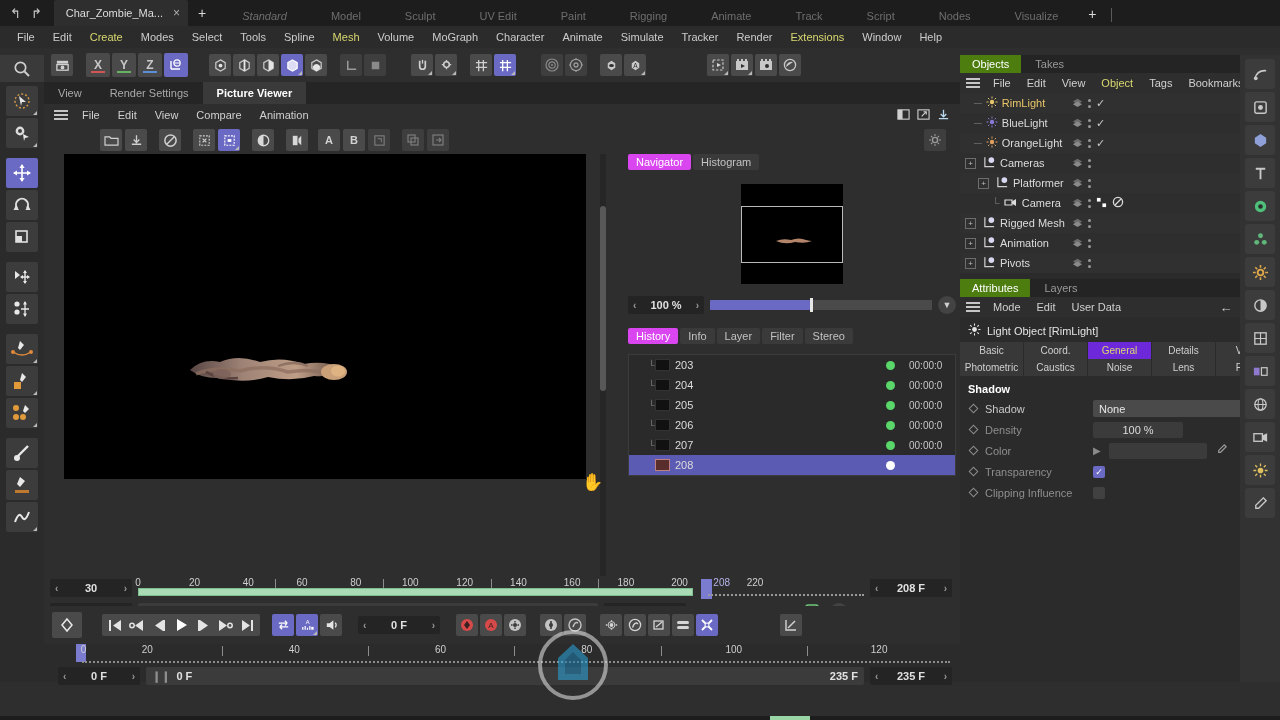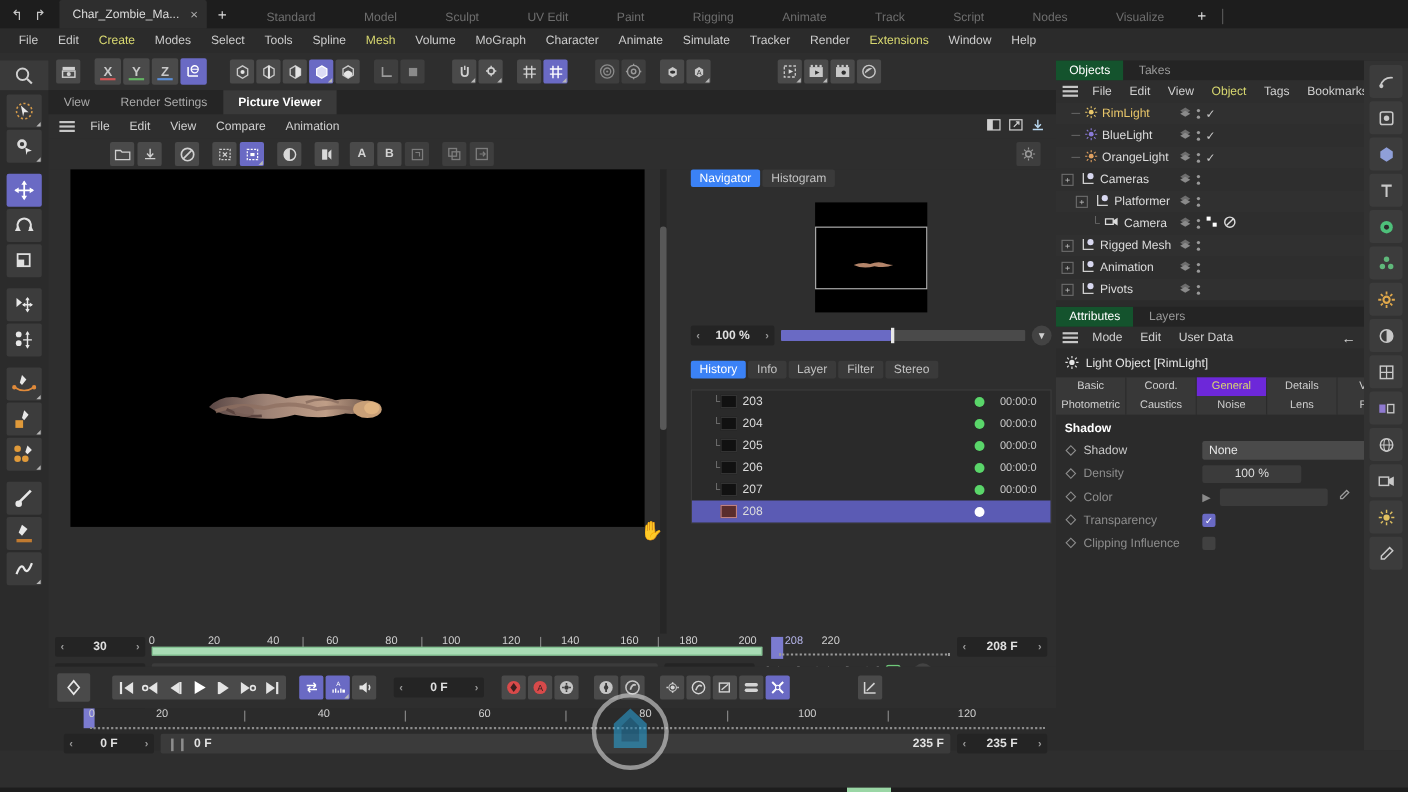--- a/index.html
+++ b/index.html
@@ -40,21 +40,21 @@
   #titlebar .undo-group { display:flex; gap:10px; padding:0 12px 5px 10px; color:#c9c9c9; font-size:13px; }
   .tab-doc {
     height:26px; background:#2e2e2e; display:flex; align-items:center;
     padding:0 8px 0 12px; gap:10px; color:#dcdcdc; font-size:11px;
     border-top-left-radius:2px; border-top-right-radius:2px;
   }
   .tab-doc .x { color:#b0b0b0; font-size:12px; cursor:pointer; }
   #titlebar .plus { padding:0 10px 5px 10px; color:#d9d9d9; font-size:14px; }
   #layouts { display:flex; gap:0; align-items:flex-end; flex:1; padding-bottom:4px; }
   #layouts .lay { color:#6e6e6e; font-size:11px; padding:0 22px; }
-  #layouts .lay:first-child { padding-left:26px; }
+  #layouts .lay:first-child { padding-left:26px;font-style:italic; }
   #layouts .plus2 { color:#dcdcdc; font-size:14px; padding:0 8px; }
   #layouts .vbar { width:1px; height:14px; background:#5a5a5a; margin:0 6px; }
 
   
   #menubar { height:22px; background:#2b2b2b; display:flex; align-items:center; padding-left:8px; }
   #menubar .mi { padding:0 9px; font-size:11px; color:#cccccc; line-height:22px; }
   #menubar .mi.hl { color:#d8d870; }
 
   
   #toolbar { height:34px; background:#2e2e2e; display:flex; align-items:center; padding-left:4px; gap:3px; position:relative; }
@@ -80,21 +80,21 @@
   #pvbody { position:absolute; left:0; right:0; top:72px; bottom:106px; }
   #canvas { position:absolute; left:20px; top:0; width:522px; height:325px; background:#000; }
   #zombie { position:absolute; left:118px; top:190px; width:190px; height:55px; }
   .scrollv { position:absolute; right:0; top:0; bottom:0; width:6px; background:#262626; }
   .scrollv .th { position:absolute; left:0; width:6px; background:#585858; border-radius:3px; }
 
   
   #navpanel { position:absolute; left:584px; top:0; right:4px; top:0; }
   .ptabs { display:flex; gap:2px; }
   .ptabs .pt { padding:2px 8px; font-size:11px; color:#c2c2c2; background:#3a3a3a; border-radius:2px; }
-  .ptabs .pt.sel { background:#3b82f6; color:#fff; }
+  .ptabs .pt.sel { background:#d946ef; color:#fff; }
   #navthumb { width:102px; height:100px; background:#000; margin:14px auto 0 auto; position:relative; }
   #navthumb .frame { position:absolute; left:0; top:22px; width:102px; height:57px; border:1px solid #b9b9b9; box-sizing:border-box; }
   #navthumb .blob { position:absolute; left:34px; top:52px; width:38px; height:9px; }
 
   #zoomrow { display:flex; align-items:center; gap:6px; margin-top:12px; }
   #zoomslider { flex:1; height:10px; background:#4a4a4a; border-radius:1px; position:relative; }
   #zoomslider .fill { position:absolute; left:0; top:0; bottom:0; width:45%; background:#6a6ac4; border-radius:1px; }
   #zoomslider .knob { position:absolute; left:45%; top:-2px; width:3px; height:14px; background:#e8e8e8; }
   .chev-circ { width:18px; height:18px; border-radius:50%; background:#434343; display:flex; align-items:center; justify-content:center; font-size:9px; color:#d0d0d0; }
 
@@ -120,21 +120,21 @@
   #rhead { position:absolute; bottom:0; width:11px; height:20px; background:#7b7bd0; }
   #rdots { position:absolute; bottom:3px; height:7px; }
   .fld-wide { flex:1; height:18px; background:#3b3b3b; border-radius:2px; display:flex; align-items:center; padding-left:6px; gap:6px; font-size:11px; font-weight:bold; color:#e2e2e2; }
   .pbar { width:120px; height:9px; background:#6a6ac4; border-radius:1px; }
   .statusline { text-align:center; font-size:11px; color:#cfcfcf; padding-top:3px; }
 
   
   #right { position:absolute; right:0; top:55px; width:320px; bottom:38px; background:#2b2b2b; }
   .panel-tabs { height:18px; display:flex; gap:2px; background:#242424; align-items:stretch; }
   .panel-tabs .pt { padding:0 12px; display:flex; align-items:center; font-size:11px; color:#999; }
-  .panel-tabs .pt.sel { background:#14532d; color:#fff; }
+  .panel-tabs .pt.sel { background:#4d7c0f; color:#fff; }
   .panel-menu { height:20px; display:flex; align-items:center; gap:2px; padding-left:6px; background:#2e2e2e; }
   .panel-menu .mi { padding:0 7px; font-size:11px; color:#d0d0d0; }
   .panel-menu .mi.hl { color:#d8d870; }
   .hamb { width:14px; display:flex; flex-direction:column; gap:2px; margin-right:4px; }
   .hamb i { display:block; height:2px; background:#c6c6c6; }
 
   #objlist { background:#2e2e2e; }
   .orow { height:20px; display:flex; align-items:center; font-size:11px; position:relative; }
   .orow:nth-child(odd) { background:#303030; }
   .orow .exp { width:11px; height:11px; border:1px solid #6d6d6d; color:#c0c0c0; font-size:8px; line-height:9px; text-align:center; margin-right:3px; }

